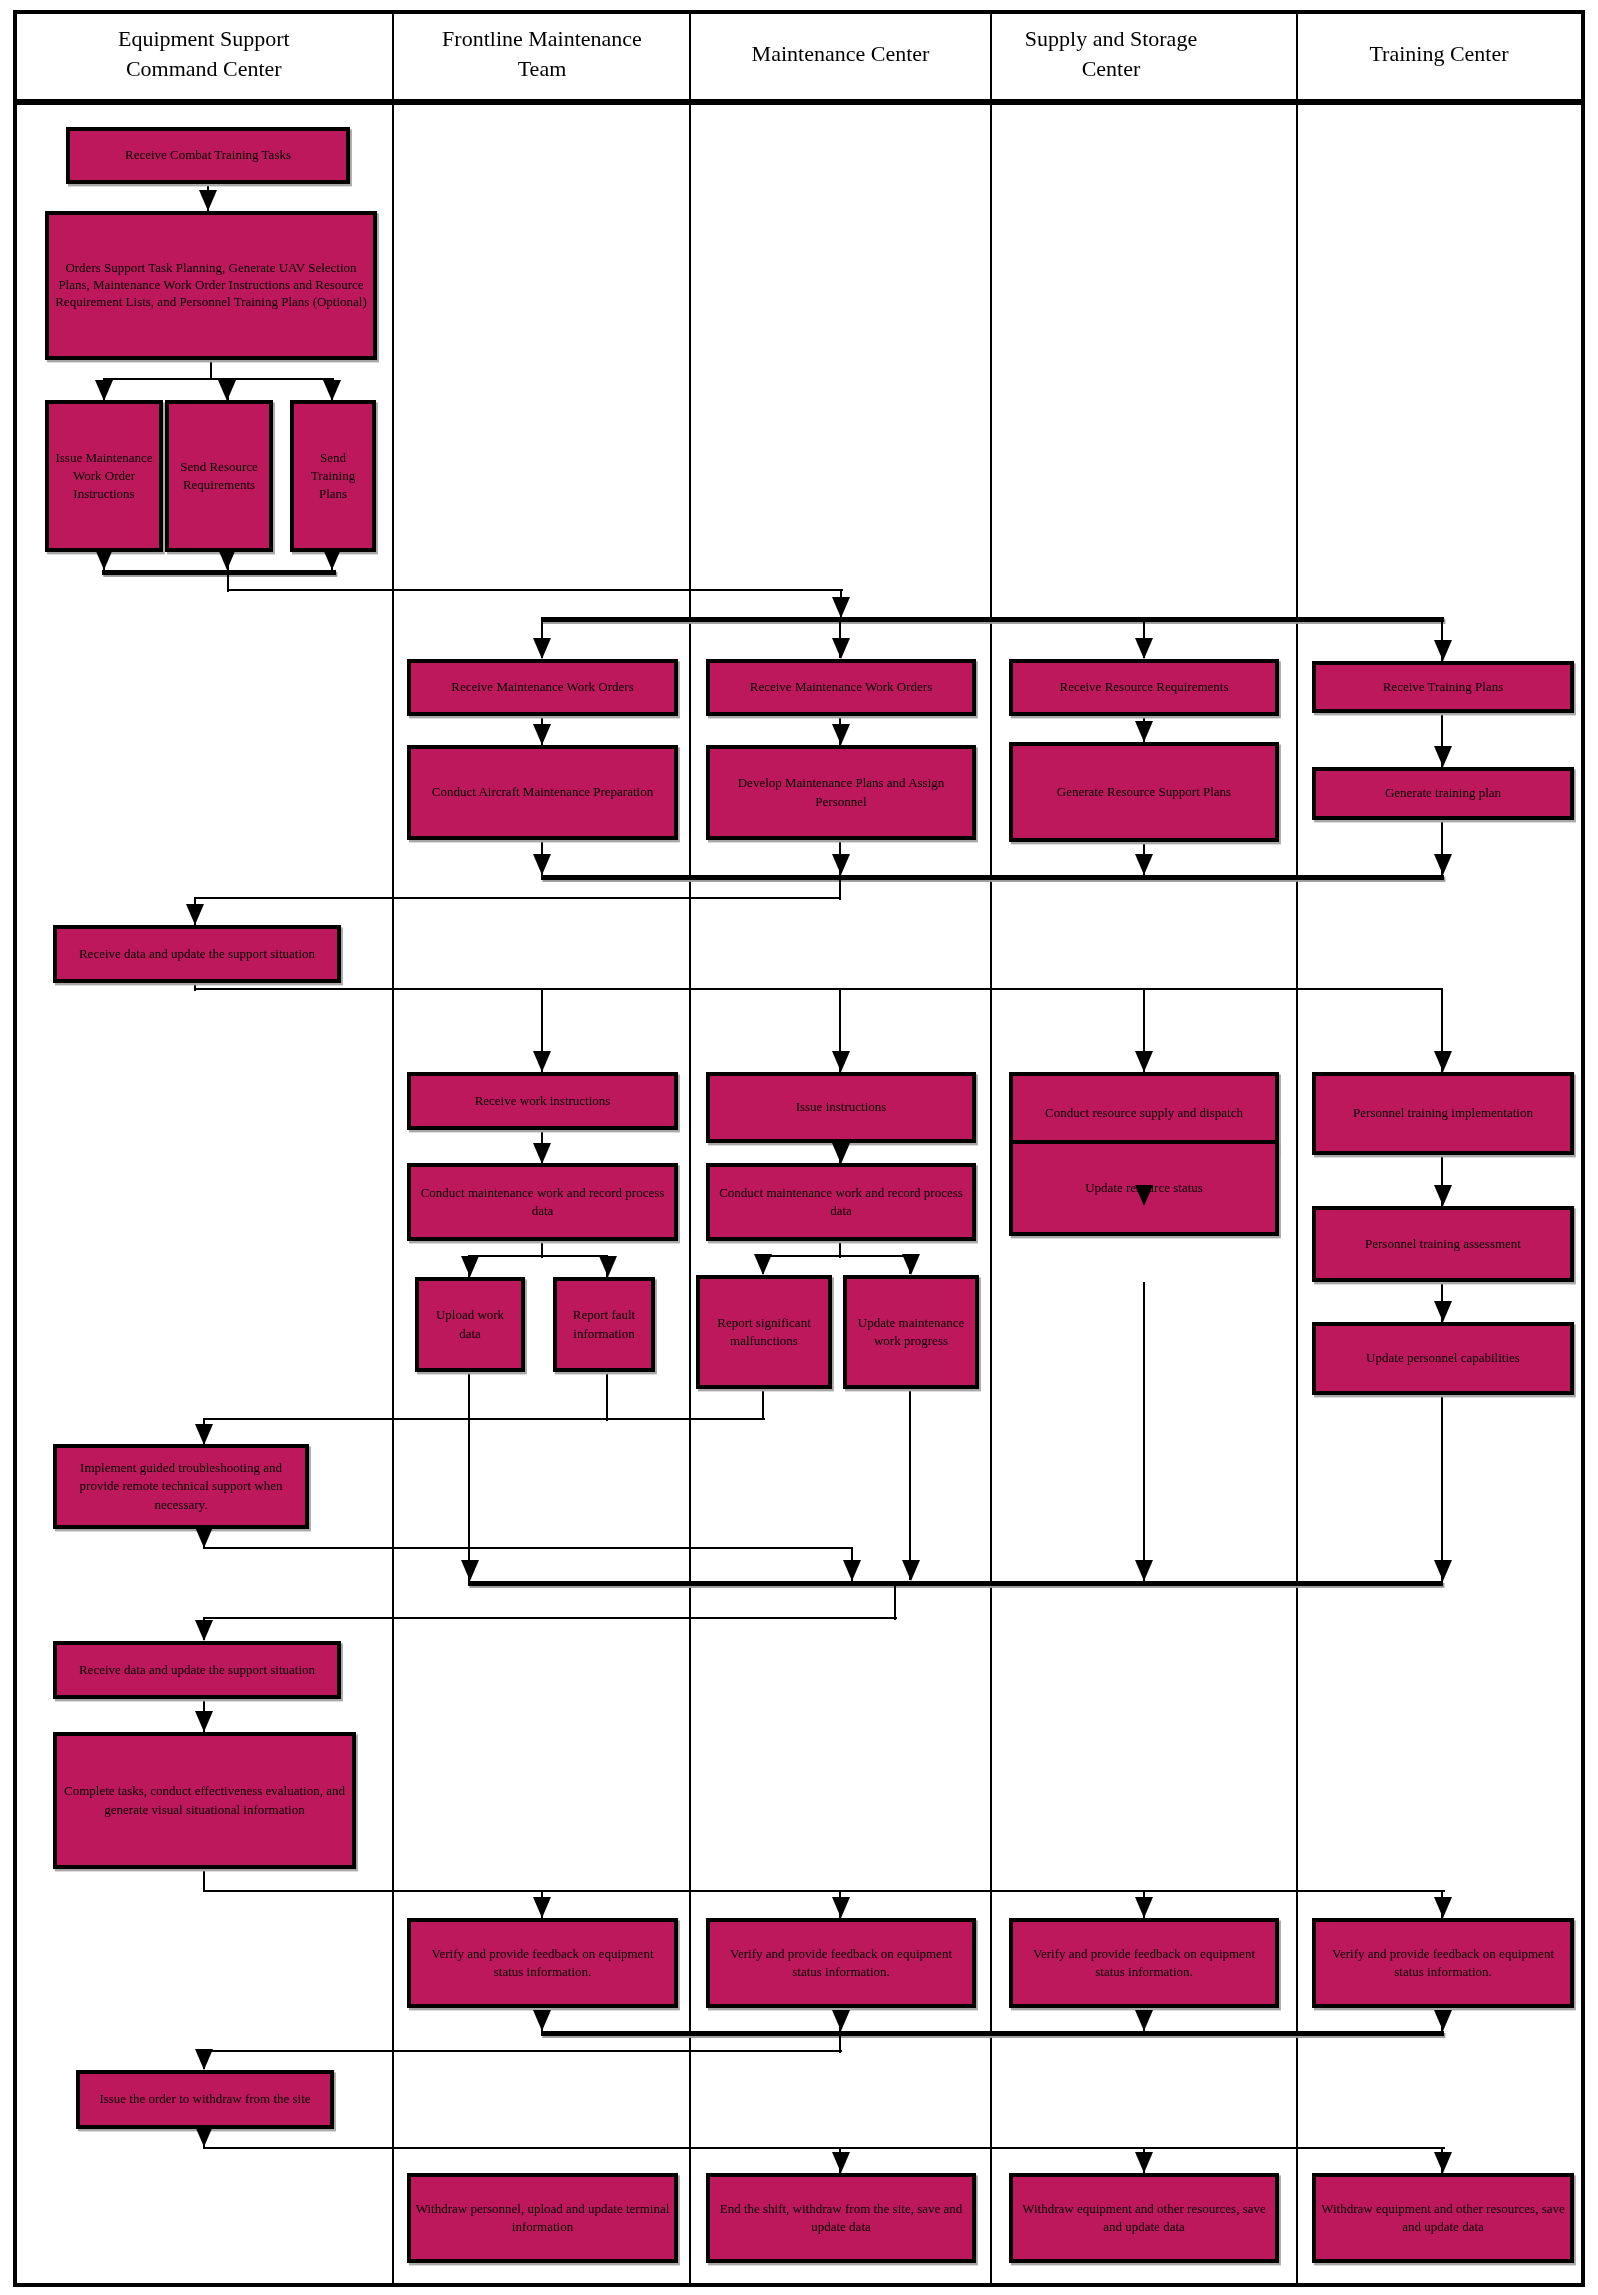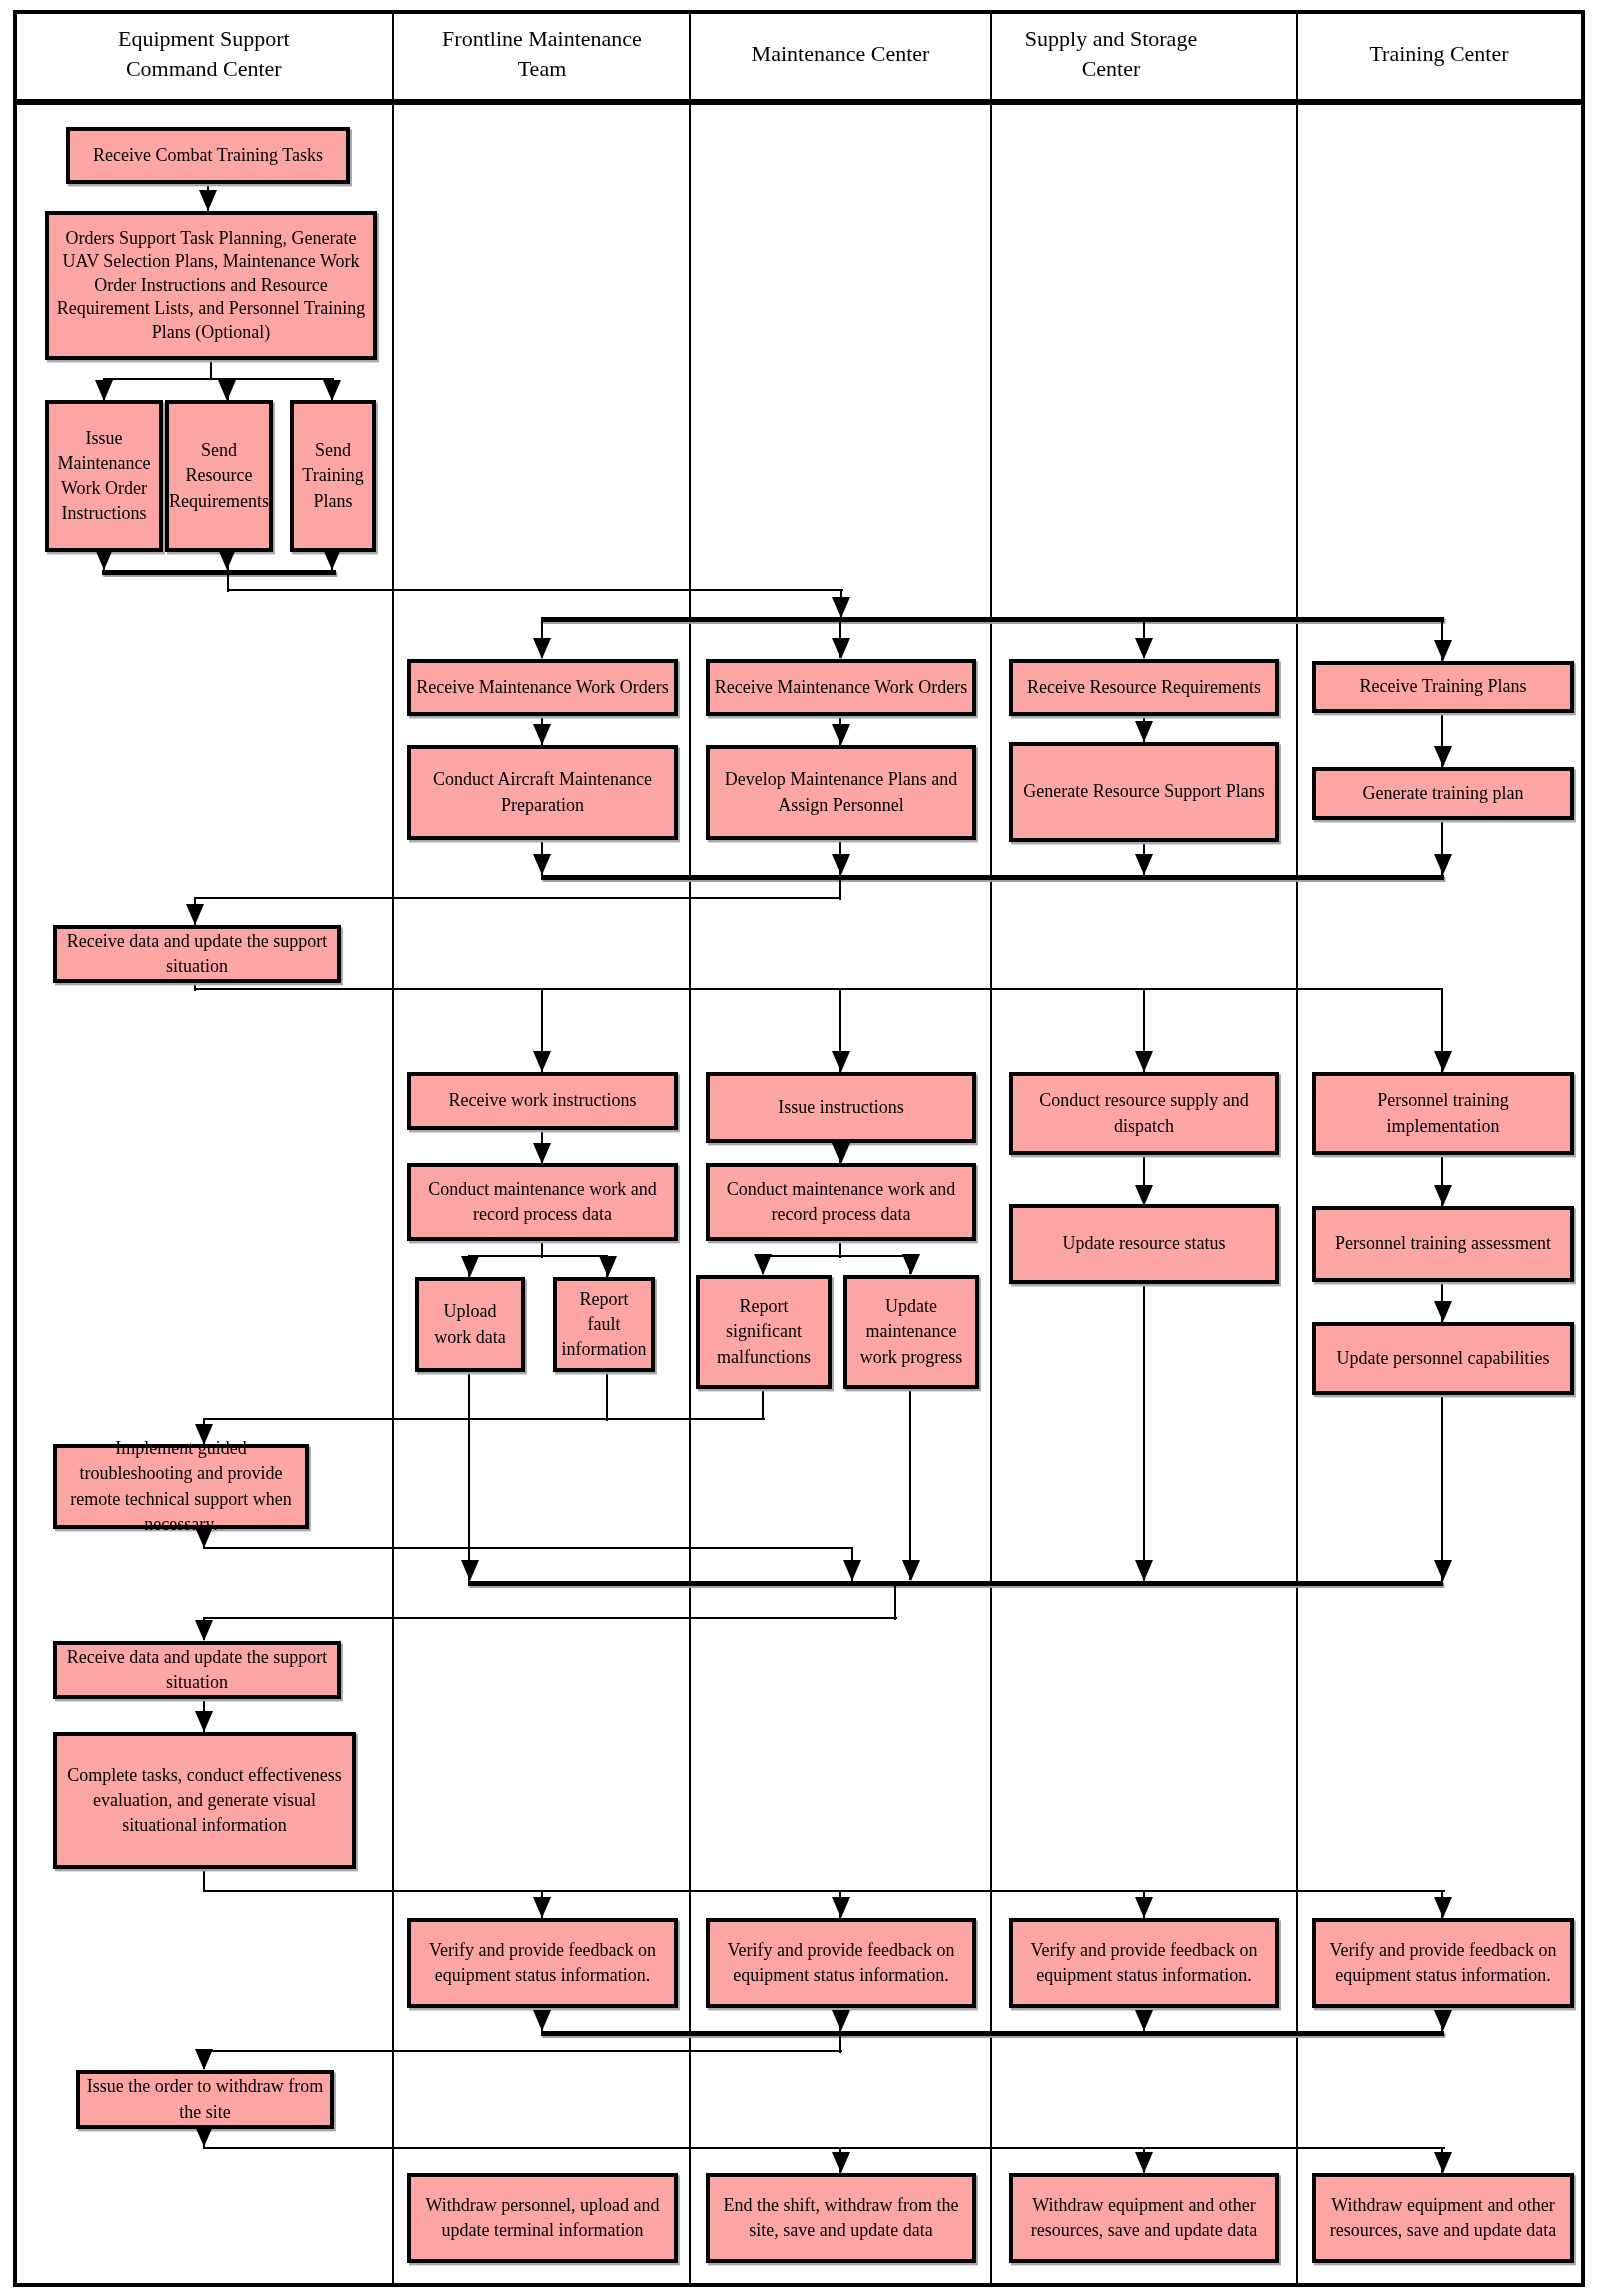--- a/index.html
+++ b/index.html
@@ -3,21 +3,21 @@
 <meta charset="utf-8">
 <style>
   html,body{margin:0;padding:0;background:#ffffff;}
   body{width:1599px;height:2295px;position:relative;font-family:"Liberation Serif","DejaVu Serif",serif;color:#000;}
   .frame{position:absolute;left:13.3px;top:9.5px;width:1572px;height:2277px;border:4.3px solid #000;box-sizing:border-box;}
   .ln{position:absolute;background:#000;}
   .shadow{box-shadow:1.4px 1.9px 0 #9a9a9a;}
   .ah{position:absolute;width:0;height:0;border-left:9px solid transparent;border-right:9px solid transparent;border-top:21px solid #000;z-index:4;}
   .lane-header{position:absolute;top:9.5px;height:89px;display:flex;align-items:center;justify-content:center;text-align:center;font-size:22px;line-height:1.35;z-index:2;}
   .lane-header span{display:block;}
-  .node{position:absolute;background:#fca5a5;border:4.3px solid #000;box-sizing:border-box;display:flex;align-items:center;justify-content:center;text-align:center;font-size:18px;line-height:1.4;padding:0.9px 4.7px;z-index:3;box-shadow:1.9px 2.4px 0 #a8a8a8;word-wrap:break-word;}
+  .node{position:absolute;background:#be185d;border:4.3px solid #000;box-sizing:border-box;display:flex;align-items:center;justify-content:center;text-align:center;font-size:13px;line-height:1.4;padding:0.9px 4.7px;z-index:3;box-shadow:1.9px 2.4px 0 #a8a8a8;word-wrap:break-word;}
   .tight{line-height:1.3;}
 </style>
 </head>
 <body>
 
 <i class="ln" style="left:392px;top:9.5px;width:2.4px;height:2277px"></i>
 <i class="ln" style="left:689px;top:9.5px;width:2.4px;height:2277px"></i>
 <i class="ln" style="left:990px;top:9.5px;width:2.4px;height:2277px"></i>
 <i class="ln" style="left:1296px;top:9.5px;width:2.4px;height:2277px"></i>
 <i class="ln" style="left:13.3px;top:99px;width:1572px;height:6.2px"></i>
@@ -140,21 +140,21 @@
 <div class="node" style="left:53px;top:925px;width:288px;height:58px">Receive data and update the support situation</div>
 <div class="node" style="left:407px;top:1072px;width:271px;height:58px">Receive work instructions</div>
 <div class="node" style="left:407px;top:1163px;width:271px;height:78px">Conduct maintenance work and record process data</div>
 <div class="node" style="left:415px;top:1277px;width:110px;height:95px">Upload work data</div>
 <div class="node" style="left:553px;top:1277px;width:102px;height:95px">Report fault information</div>
 <div class="node" style="left:706px;top:1072px;width:270px;height:71px">Issue instructions</div>
 <div class="node" style="left:706px;top:1163px;width:270px;height:78px">Conduct maintenance work and record process data</div>
 <div class="node" style="left:696px;top:1275px;width:136px;height:114px">Report significant malfunctions</div>
 <div class="node" style="left:843px;top:1275px;width:136px;height:114px">Update maintenance work progress</div>
 <div class="node" style="left:1009px;top:1072px;width:270px;height:83px">Conduct resource supply and dispatch</div>
-<div class="node" style="left:1009px;top:1204px;width:270px;height:80px">Update resource status</div>
+<div class="node" style="left:1009px;top:1140px;width:270px;height:96px">Update resource status</div>
 <div class="node" style="left:1312px;top:1072px;width:262px;height:83px">Personnel training implementation</div>
 <div class="node" style="left:1312px;top:1206px;width:262px;height:76px">Personnel training assessment</div>
 <div class="node" style="left:1312px;top:1322px;width:262px;height:73px">Update personnel capabilities</div>
 <div class="node" style="left:53px;top:1444px;width:256px;height:85px">Implement guided troubleshooting and provide remote technical support when necessary.</div>
 <div class="node" style="left:53px;top:1641px;width:288px;height:58px">Receive data and update the support situation</div>
 <div class="node" style="left:53px;top:1732px;width:303px;height:137px">Complete tasks, conduct effectiveness evaluation, and generate visual situational information</div>
 <div class="node" style="left:407px;top:1918px;width:271px;height:90px">Verify and provide feedback on equipment status information.</div>
 <div class="node" style="left:706px;top:1918px;width:270px;height:90px">Verify and provide feedback on equipment status information.</div>
 <div class="node" style="left:1009px;top:1918px;width:270px;height:90px">Verify and provide feedback on equipment status information.</div>
 <div class="node" style="left:1312px;top:1918px;width:262px;height:90px">Verify and provide feedback on equipment status information.</div>

